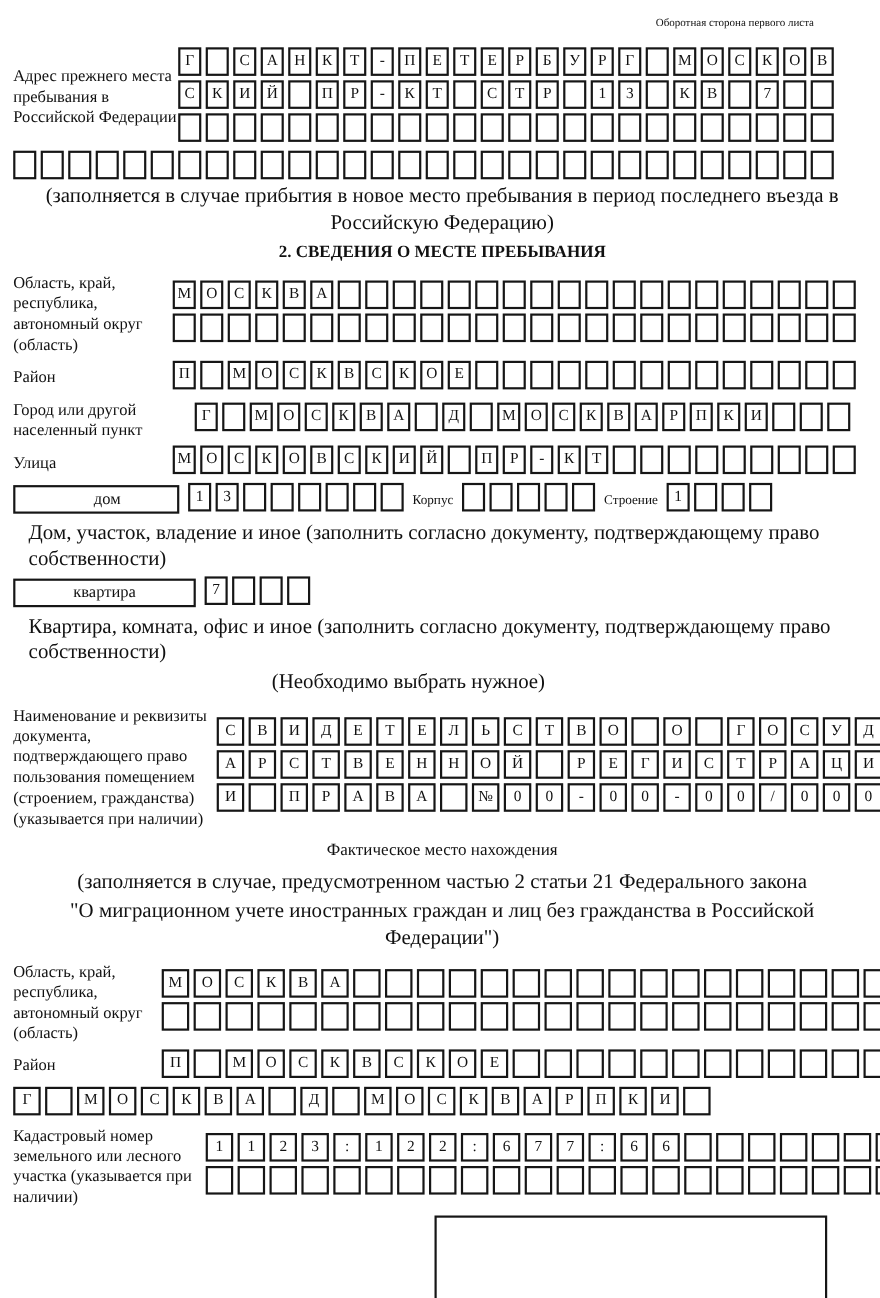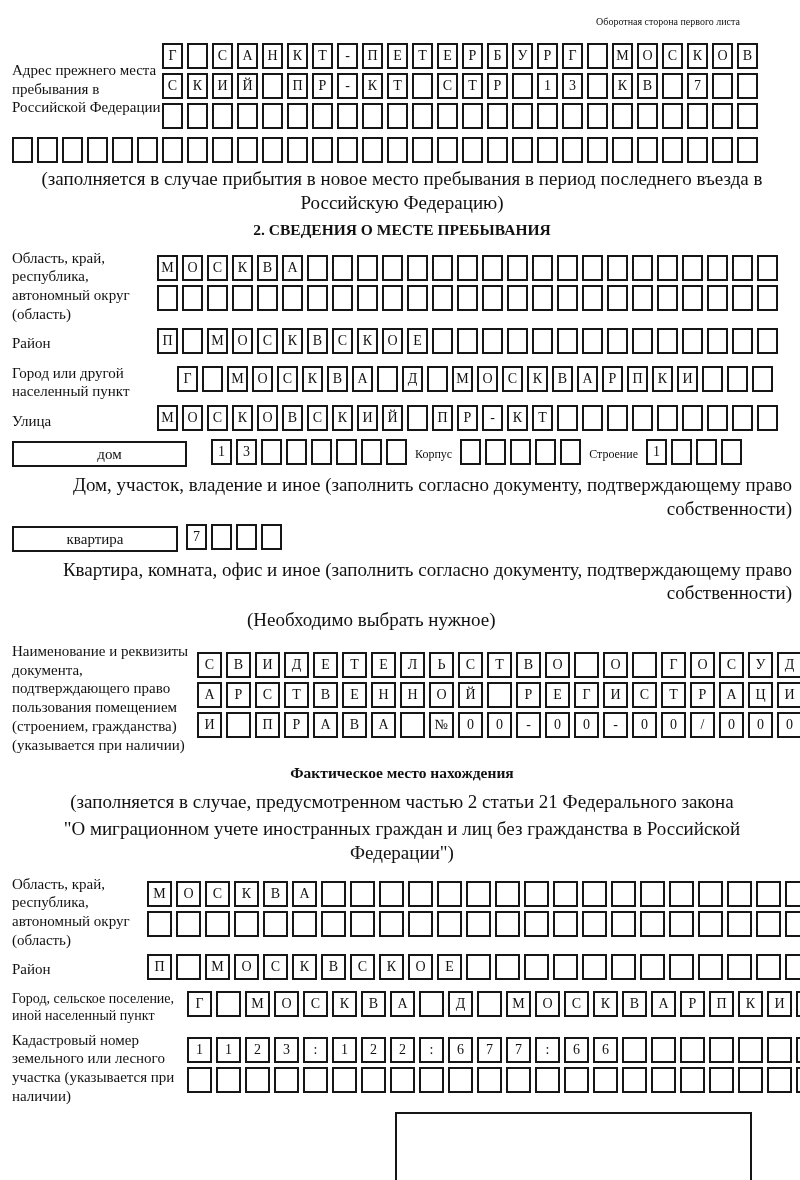--- a/index.html
+++ b/index.html
@@ -22,34 +22,34 @@
   .cells{display:flex;gap:4px;margin-bottom:4px;flex:0 0 auto;}
   .cell{
     flex:0 0 21px;width:21px;height:26px;box-sizing:border-box;
     border:2px solid #161616;text-align:center;
     font-size:14px;line-height:22px;background:#fff;
   }
   .wide .cell,.cells.wide .cell{flex-basis:25px;width:25px;}
   .caption{font-size:19px;line-height:1.25;margin-bottom:3px;}
   .center{text-align:center;}
   .h2{font-size:15.5px;font-weight:bold;text-align:center;margin:6px 0 8px 0;}
-  .h3{font-size:15.5px;font-weight:bold;text-align:center;margin:10px 0 8px 0;}
+  .h3{font-size:15.5px;font-weight:normal;text-align:center;margin:10px 0 8px 0;}
   .labelbox{
     box-sizing:border-box;height:26px;border:2px solid #161616;
     text-align:center;font-size:15px;line-height:22px;flex:0 0 auto;
   }
-  .hbox{width:175px;margin-right:24px;padding-left:20px;}
+  .hbox{width:151px;margin-right:8px;padding-left:20px;}
   .kbox{width:166px;margin-right:8px;}
   .inline-label{font-size:12px;line-height:26px;margin:0 8px;flex:0 0 auto;}
   .checkbox{
     flex:0 0 24px;width:24px;height:27px;box-sizing:border-box;border:2px solid #161616;
     text-align:center;font-size:15px;line-height:23px;margin:0 4px;
   }
   .stay-note{margin-left:235px;margin-top:1px;margin-bottom:8px;}
-  .indent{text-align:right;}
+  .indent{margin-left:14px;}
   .stamp-box{
     width:357px;height:174px;border:2px solid #161616;box-sizing:border-box;
     margin:6px 0 6px 383px;background:#fff;
   }
   .mb8{margin-bottom:8px;}
   .mb2{margin-bottom:2px;}
 </style>
 </head>
 <body>
 
@@ -529,21 +529,20 @@
         <span class="cell"></span>
         <span class="cell"></span>
         <span class="cell"></span>
         <span class="cell"></span>
         <span class="cell"></span>
         <span class="cell"></span>
       </div>
   </div>
 
   <div class="frow">
-    <div class="flabel w175" style="font-size:14px">Город, сельское поселение, иной населенный пункт</div>
     <div class="cells wide">
         <span class="cell">Г</span>
         <span class="cell"></span>
         <span class="cell">М</span>
         <span class="cell">О</span>
         <span class="cell">С</span>
         <span class="cell">К</span>
         <span class="cell">В</span>
         <span class="cell">А</span>
         <span class="cell"></span>

